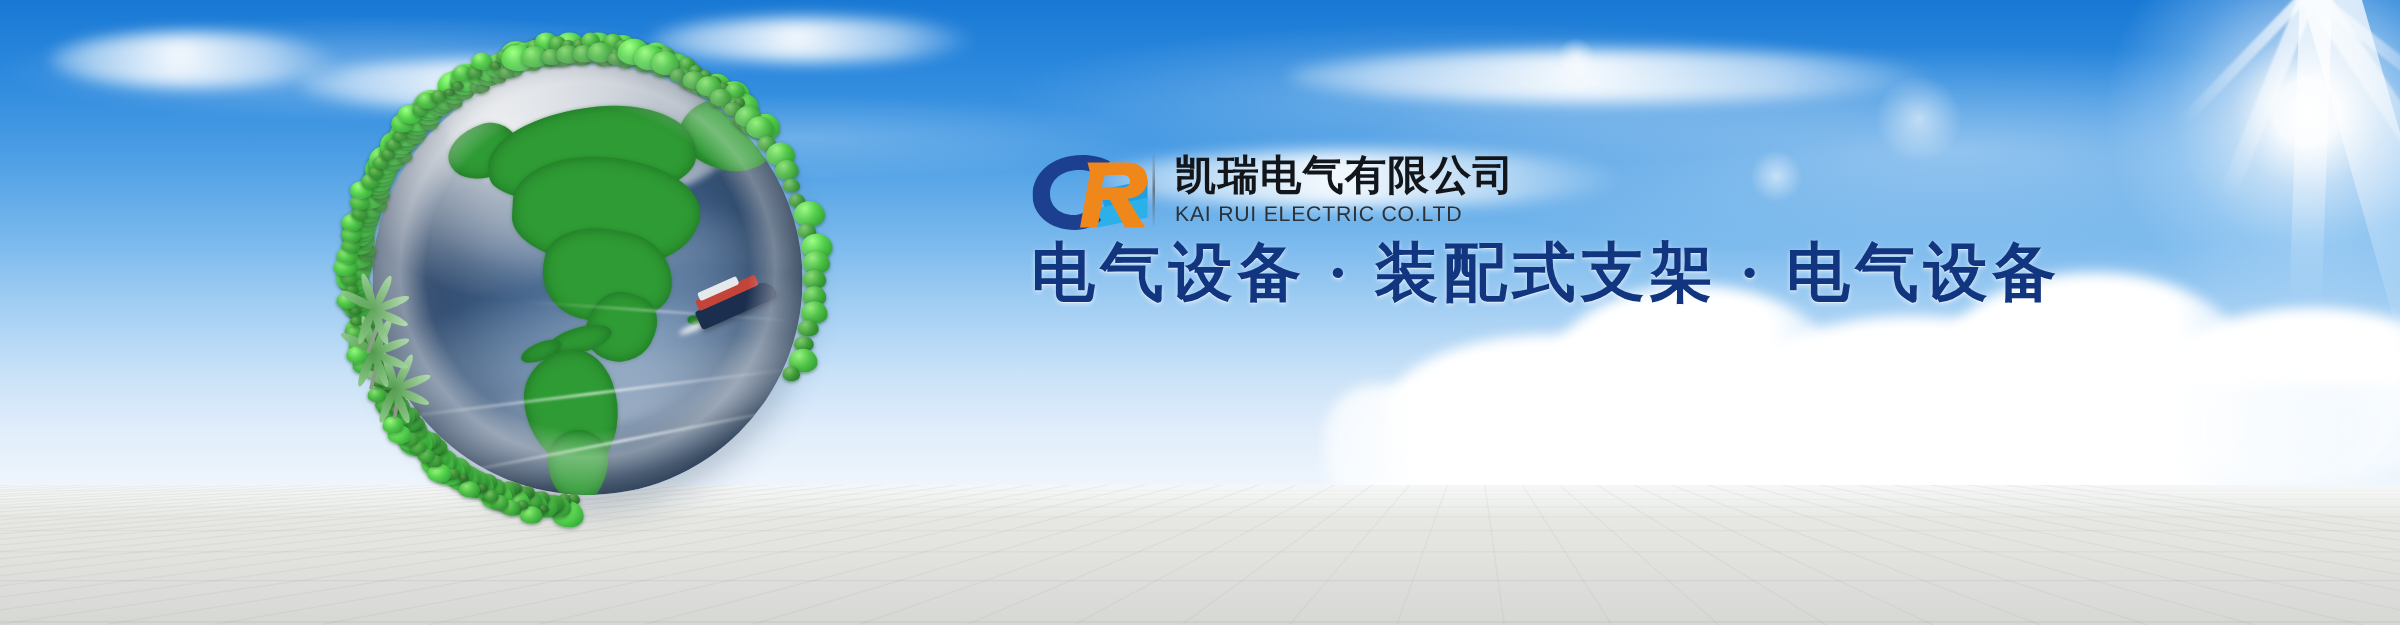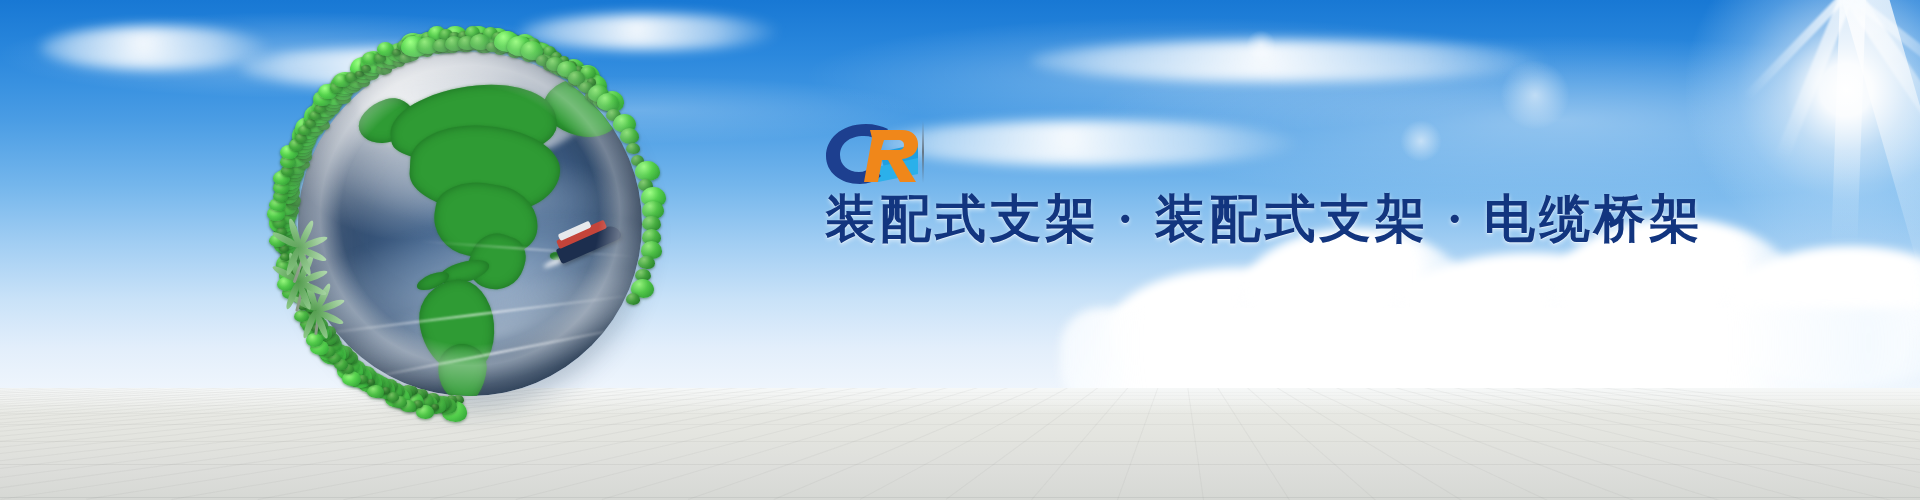--- a/index.html
+++ b/index.html
@@ -714,20 +714,22 @@
                    C42 54 38 56 33 56 C22 56 14 49 14 39 C14 28 23 20 38 20 C44 20 50 22 54 25 L62 13
                    C56 10 48 8 40 8 Z" fill="#1d3f8f"></path>
 
           <path d="M44 14 L76 14 C86 14 92 20 92 28 C92 36 86 42 76 43 L90 66 L74 66
                    L62 44 L56 44 L52 66 L38 66 L46 22 Z
                    M58 24 L55 34 L72 34 C76 34 78 32 78 29 C78 26 76 24 72 24 Z" fill="#f0871a"></path>
         </svg>
       </div>
       <div class="logo-divider"></div>
       <div class="logo-text">
+        <div class="cn-name">凯瑞电气有限公司</div>
+        <div class="en-name">KAI RUI ELECTRIC CO.LTD</div>
       </div>
     </div>
 
-    <div class="headline">装配式支架 · 装配式支架 · 电缆桥架</div>
+    <div class="headline">电气设备 · 装配式支架 · 电气设备</div>
 
 
   </div>
 </div>
 
 </body></html>

